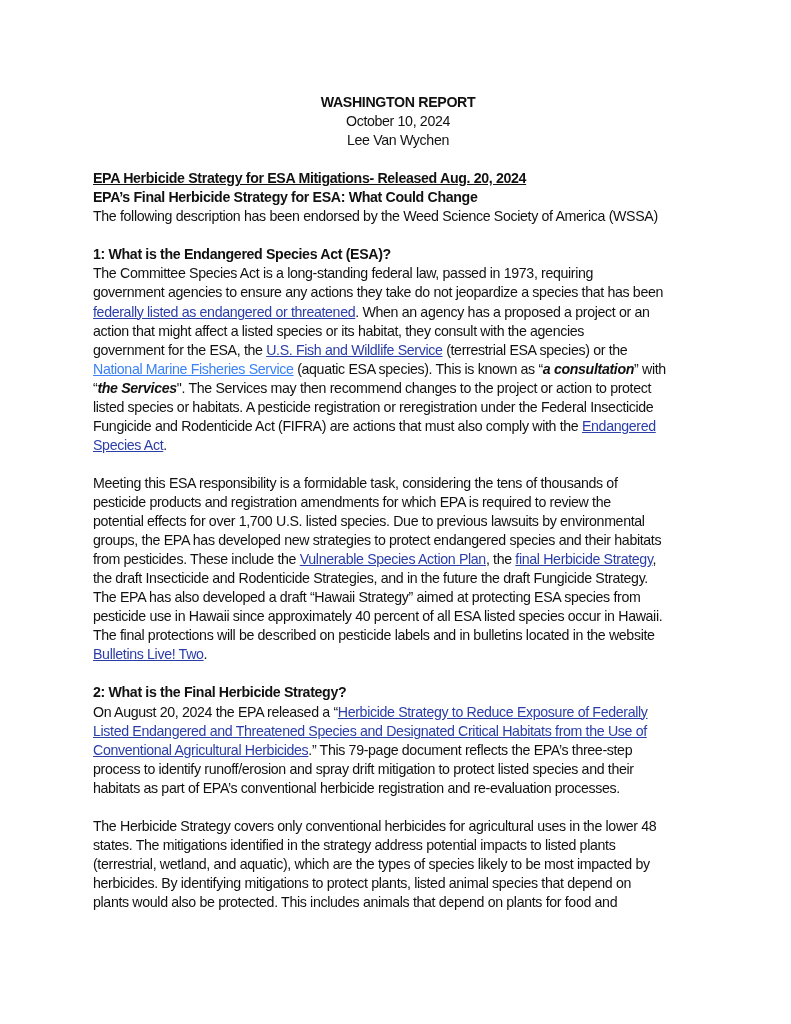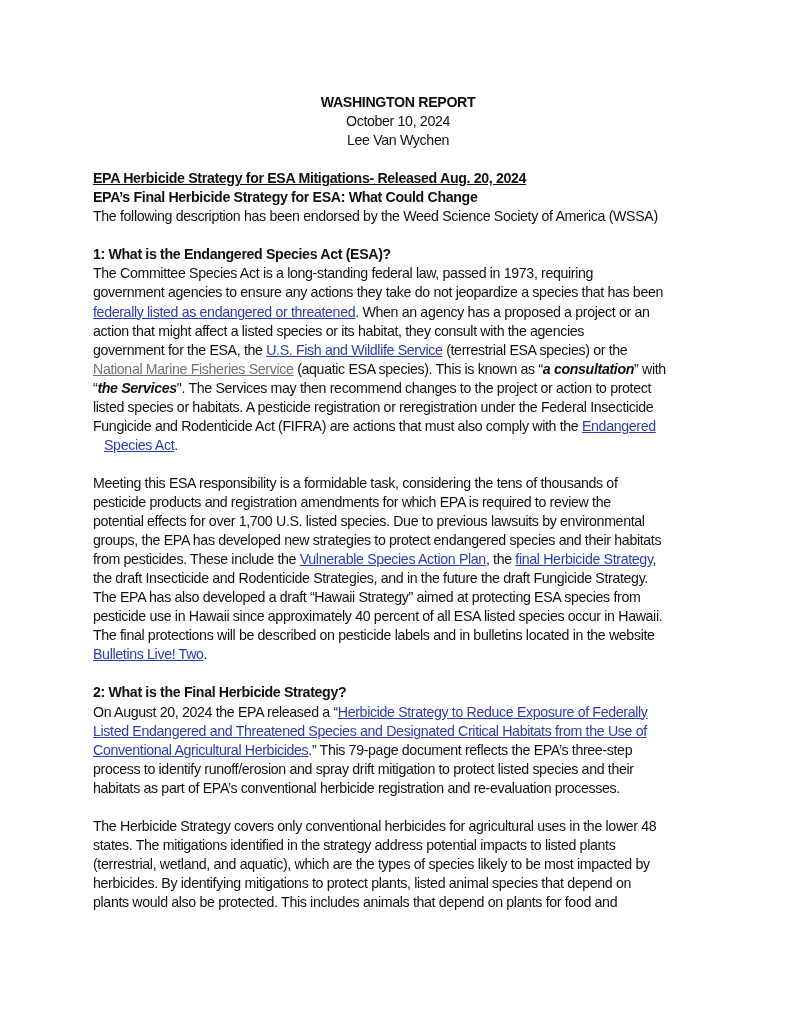--- a/index.html
+++ b/index.html
@@ -38,25 +38,25 @@
     </div>
     <div class="gap"></div>
 
     <div class="line bold">1: What is the Endangered Species Act (ESA)?</div>
     <div>
       <div class="line">The Committee Species Act is a long-standing federal law, passed in 1973, requiring</div>
       <div class="line">government agencies to ensure any actions they take do not jeopardize a species that has been</div>
       <div class="line"><a class="link" href="#" style="color: rgb(43, 62, 168);">federally listed as endangered or threatened</a><span>. When an agency has a proposed a project or an</span></div>
       <div class="line">action that might affect a listed species or its habitat, they consult with the agencies</div>
       <div class="line"><span>government for the ESA, the </span><a class="link" href="#" style="color: rgb(43, 62, 168);">U.S. Fish and Wildlife Service</a><span> (terrestrial ESA species) or the</span></div>
-      <div class="line"><a class="link" href="#" style="color: #737373;">National Marine Fisheries Service</a><span> (aquatic ESA species). This is known as “</span><span class="bi">a consultation</span><span>” with</span></div>
+      <div class="line"><a class="link" href="#" style="color: #3b82f6;">National Marine Fisheries Service</a><span> (aquatic ESA species). This is known as “</span><span class="bi">a consultation</span><span>” with</span></div>
       <div class="line"><span>“</span><span class="bi">the Services</span><span>". The Services may then recommend changes to the project or action to protect</span></div>
       <div class="line">listed species or habitats. A pesticide registration or reregistration under the Federal Insecticide</div>
       <div class="line"><span>Fungicide and Rodenticide Act (FIFRA) are actions that must also comply with the </span><a class="link" href="#" style="color: rgb(43, 62, 168);">Endangered</a></div>
-      <div class="line"><a class="link" href="#" style="color: rgb(43, 62, 168); margin-left: 11px;">Species Act</a><span>.</span></div>
+      <div class="line"><a class="link" href="#" style="color: rgb(43, 62, 168);">Species Act</a><span>.</span></div>
     </div>
     <div class="gap"></div>
 
     <div>
       <div class="line">Meeting this ESA responsibility is a formidable task, considering the tens of thousands of</div>
       <div class="line">pesticide products and registration amendments for which EPA is required to review the</div>
       <div class="line">potential effects for over 1,700 U.S. listed species. Due to previous lawsuits by environmental</div>
       <div class="line">groups, the EPA has developed new strategies to protect endangered species and their habitats</div>
       <div class="line"><span>from pesticides. These include the </span><a class="link" href="#" style="color: rgb(43, 62, 168);">Vulnerable Species Action Plan</a><span>, the </span><a class="link" href="#" style="color: rgb(43, 62, 168);">final Herbicide Strategy</a><span>,</span></div>
       <div class="line">the draft Insecticide and Rodenticide Strategies, and in the future the draft Fungicide Strategy.</div>

